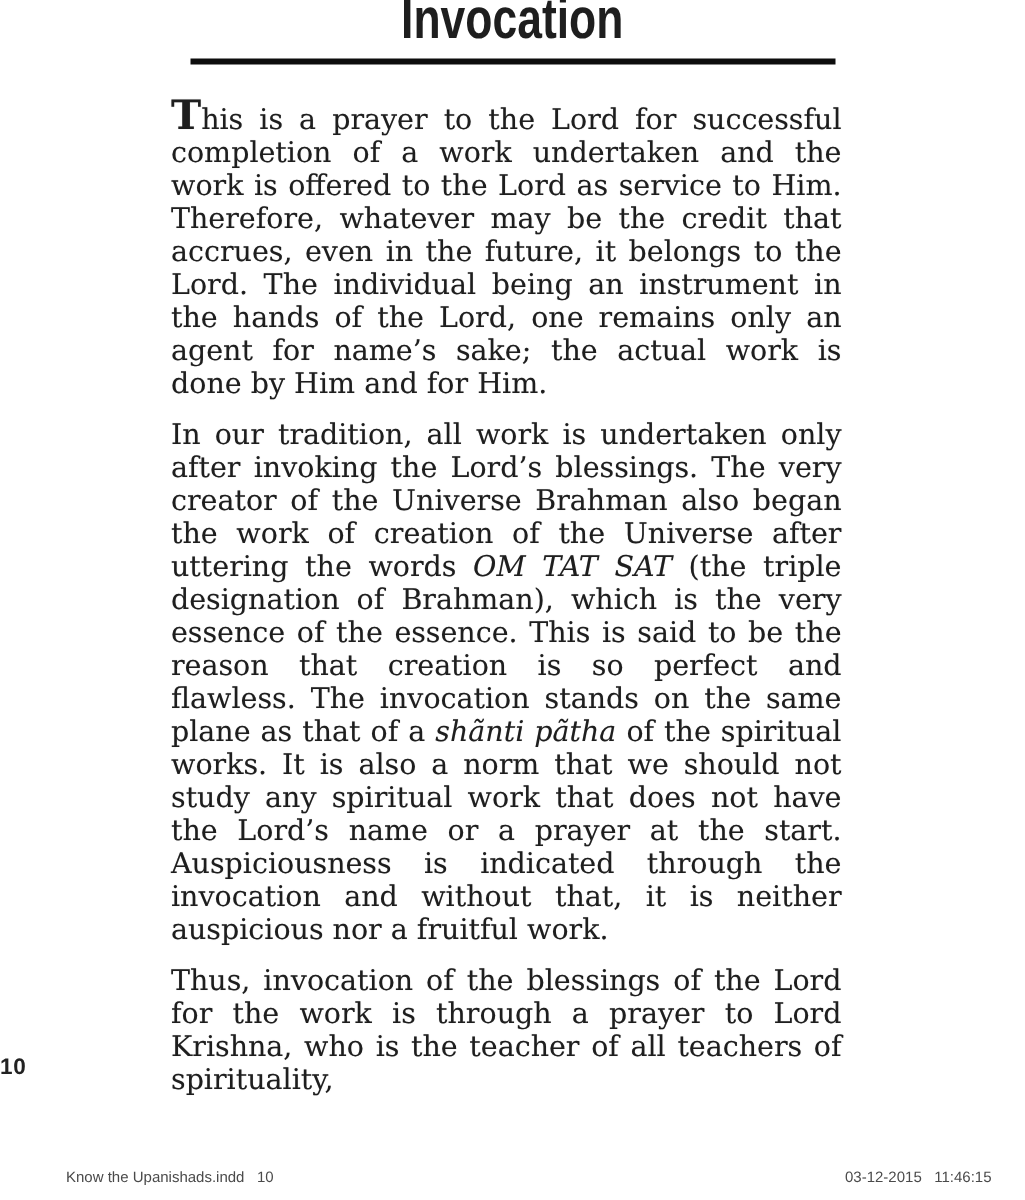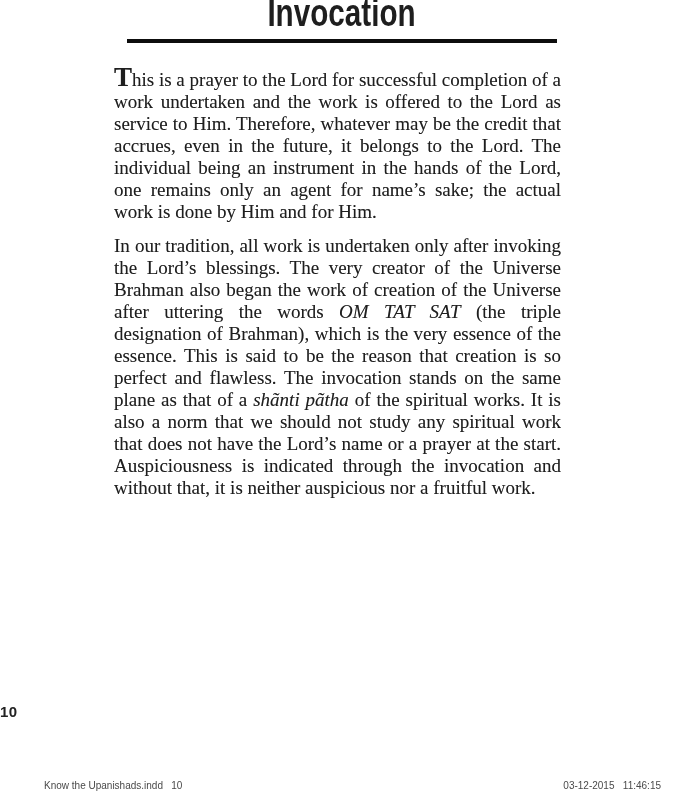--- a/index.html
+++ b/index.html
@@ -35,21 +35,20 @@
     background: var(--rule-color, #0d0d0d);
   }
   .body {
     width: 447px;
     margin: 26px 0 0 114px;
     text-align: justify;
     font-size: 19px;
     line-height: 22px;
     color: var(--text-color, #1e1e1e);
     text-shadow: 0 0 0.5px rgba(20,20,20,0.35);
-    font-family: Liberation Serif, serif;
   }
   .body p {
     margin: 0 0 12px 0;
     padding: 0;
   }
   .body p:last-child { margin-bottom: 0; }
   .italic { font-style: italic; }
   .initial {
     font-size: 27px;
     line-height: 0;
@@ -82,19 +81,20 @@
 </style>
 </head>
 <body>
 
 <div class="page">
   <h1 class="title">Invocation</h1>
   <div class="rule"></div>
   <main class="body">
       <p><span class="initial">T</span><span class="">his is a prayer to the Lord for successful completion of a work undertaken and the work is offered to the Lord as service to Him. Therefore, whatever may be the credit that accrues, even in the future, it belongs to the Lord. The individual being an instrument in the hands of the Lord, one remains only an agent for name’s sake; the actual work is done by Him and for Him.</span></p>
       <p><span class="">In our tradition, all work is undertaken only after invoking the Lord’s blessings. The very creator of the Universe Brahman also began the work of creation of the Universe after uttering the words </span><span class="italic">OM TAT SAT</span><span class=""> (the triple designation of Brahman), which is the very essence of the essence. This is said to be the reason that creation is so perfect and flawless. The invocation stands on the same plane as that of a </span><span class="italic">shãnti pãtha</span><span class=""> of the spiritual works. It is also a norm that we should not study any spiritual work that does not have the Lord’s name or a prayer at the start. Auspiciousness is indicated through the invocation and without that, it is neither auspicious nor a fruitful work.</span></p>
+      <p><span class="">Thus, invocation of the blessings of the Lord for the work is through a prayer to Lord Krishna, who is the teacher of all teachers of spirituality,</span></p>
     </main>
   <div class="pagenum">10</div>
   <div class="footer">
     <span>Know the Upanishads.indd   10</span>
     <span>03-12-2015   11:46:15</span>
   </div>
 </div>
 
 </body></html>

